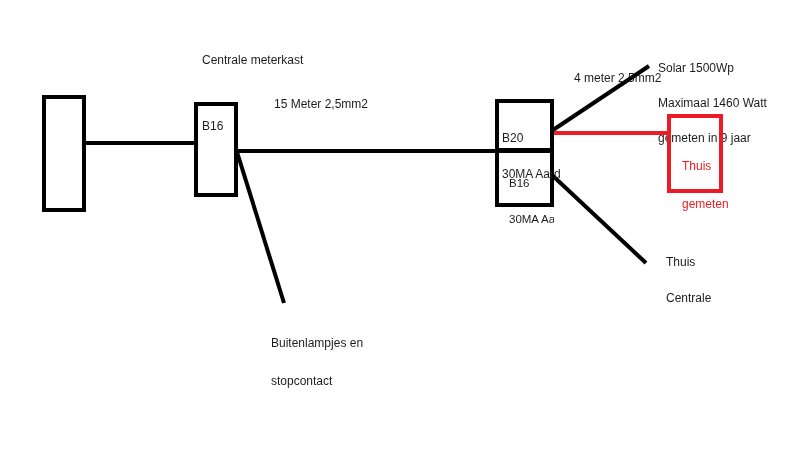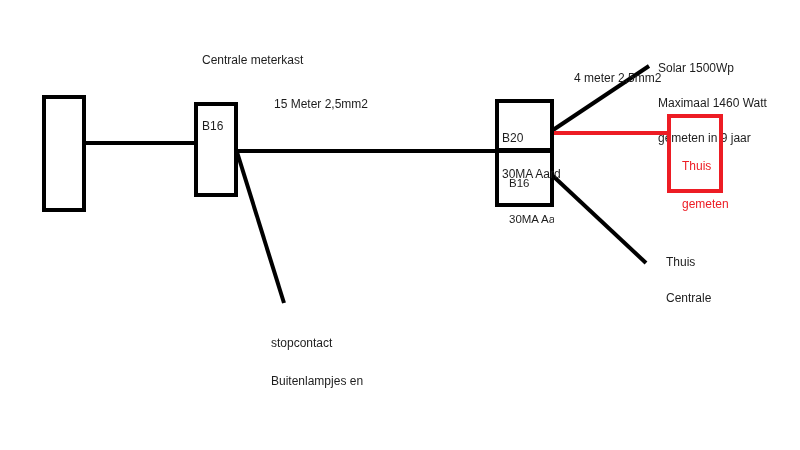--- a/index.html
+++ b/index.html
@@ -100,17 +100,17 @@
     <div>Thuis</div>
     <div>gemeten</div>
   </div>
 
   <div class="lbl" style="left:666px; top:233px; line-height:14px;">
     <div>Thuis</div>
     <div>Centrale</div>
   </div>
 
   <div class="lbl" style="left:271px; top:313px; line-height:16px;">
+    <div>Buitenlampjes en</div>
     <div>stopcontact</div>
-    <div>Buitenlampjes en</div>
   </div>
 
 </div>
 
 </body></html>

